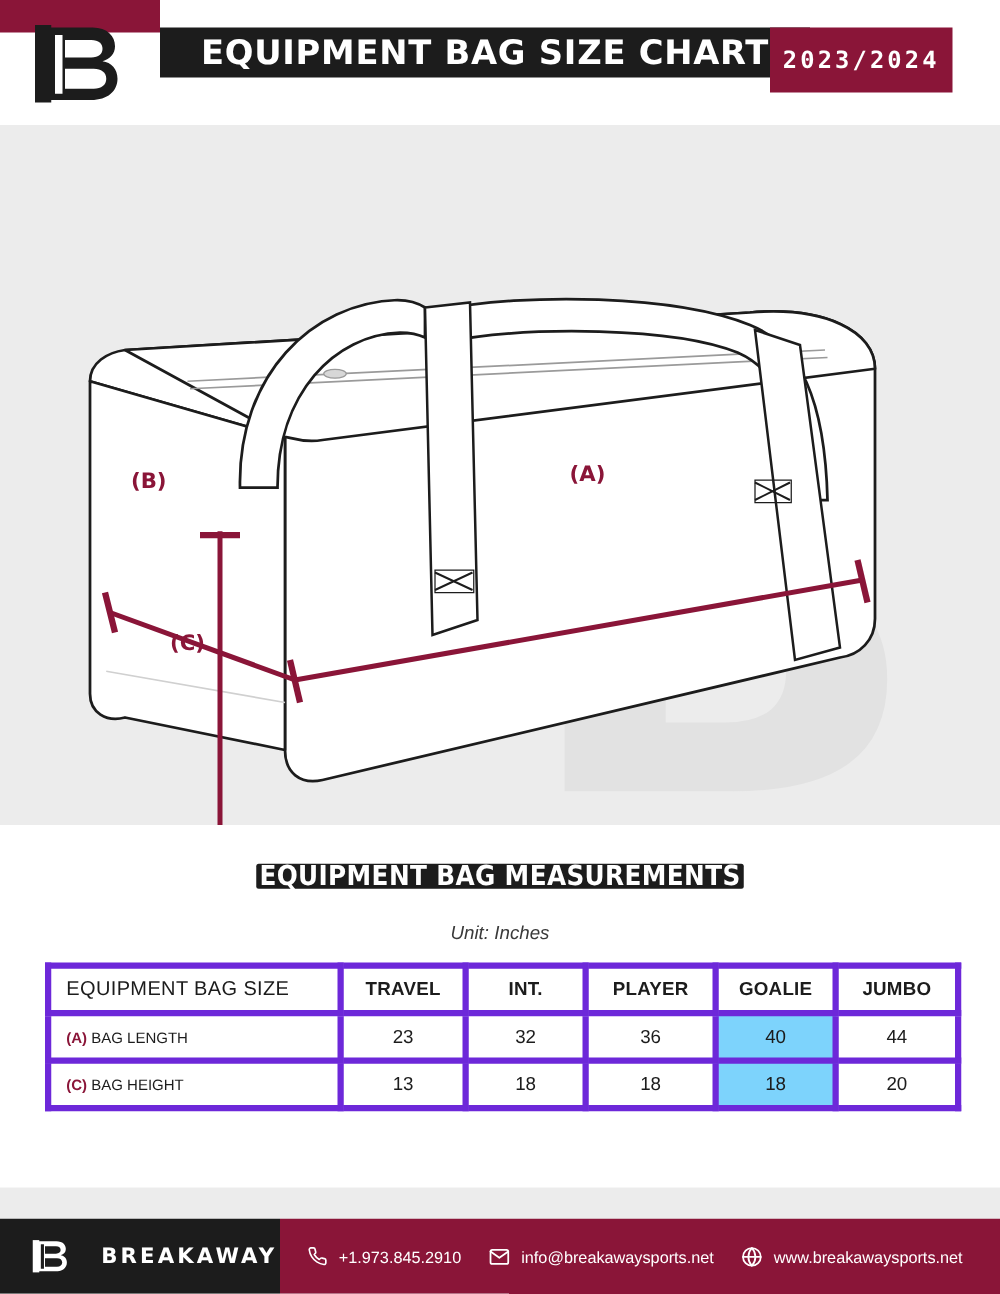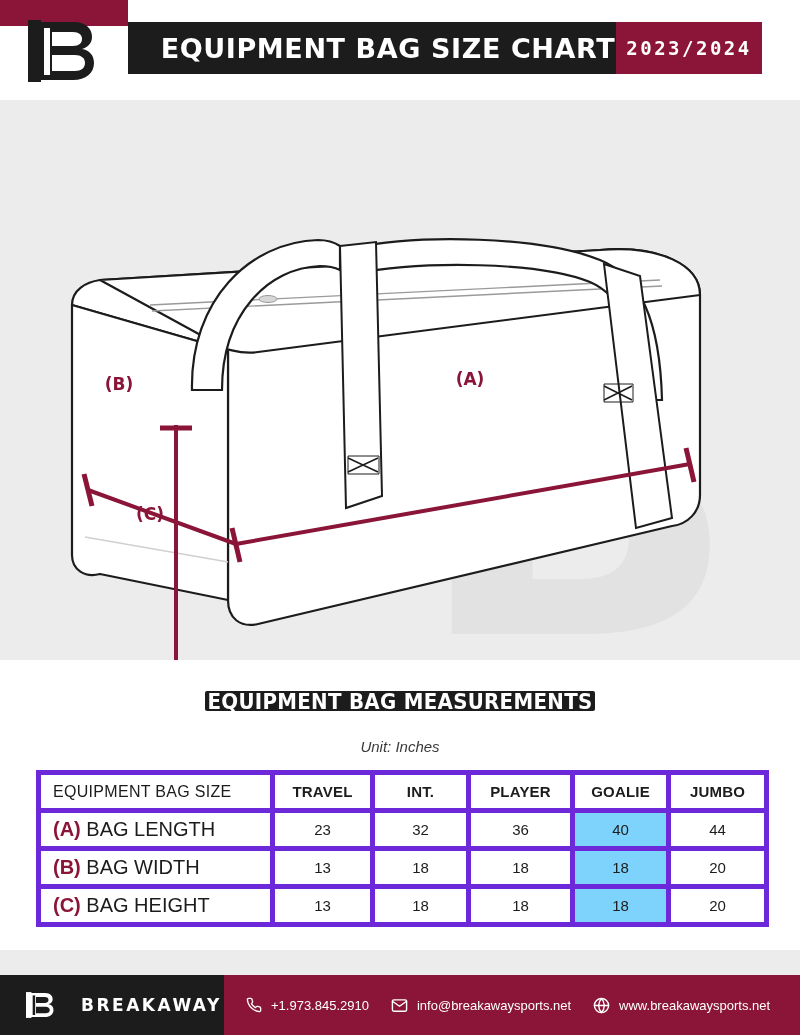--- a/index.html
+++ b/index.html
@@ -25,21 +25,21 @@
     position: absolute; top: 0; left: 0;
     width: 128px; height: 26px;
     background: #8a1538;
   }
   .header-logo {
     position: absolute; top: 18px; left: 28px;
     width: 72px; height: 66px;
   }
   .header-title-bar {
     position: absolute; top: 22px; left: 128px;
-    width: 520px; height: 52px;
+    width: 520px; height: 40px;
     background: #1c1c1c;
     display: flex; align-items: center; justify-content: center;
   }
   .header-title {
     color: #ffffff;
     font-size: 27px;
     font-weight: bold;
     letter-spacing: 0.6px;
     font-family: "DejaVu Sans", sans-serif;
   }
@@ -126,21 +126,21 @@
   table.size-table thead th.rowhead {
     text-align: left;
     padding-left: 12px;
     font-weight: normal;
     font-size: 16px;
     letter-spacing: 0.3px;
   }
   table.size-table tbody td.rowhead {
     text-align: left;
     padding-left: 12px;
-    font-size: 20px;
+    font-size: 12px;
   }
   .tag {
     color: #8a1538;
     font-weight: bold;
   }
   td.highlight { background: #7dd3fc; }
   th.highlight { background: #ffffff; }
 
   
   .footer {
@@ -291,31 +291,20 @@
             <span>BAG LENGTH</span>
           </td>
           <td>23</td>
           <td>32</td>
           <td>36</td>
           <td class="highlight">40</td>
           <td>44</td>
         </tr>
         <tr>
           <td class="rowhead">
-            <span class="tag">(B) </span>
-            <span>BAG WIDTH</span>
-          </td>
-          <td>13</td>
-          <td>18</td>
-          <td>18</td>
-          <td class="highlight">18</td>
-          <td>20</td>
-        </tr>
-        <tr>
-          <td class="rowhead">
             <span class="tag">(C) </span>
             <span>BAG HEIGHT</span>
           </td>
           <td>13</td>
           <td>18</td>
           <td>18</td>
           <td class="highlight">18</td>
           <td>20</td>
         </tr>
       </tbody>

